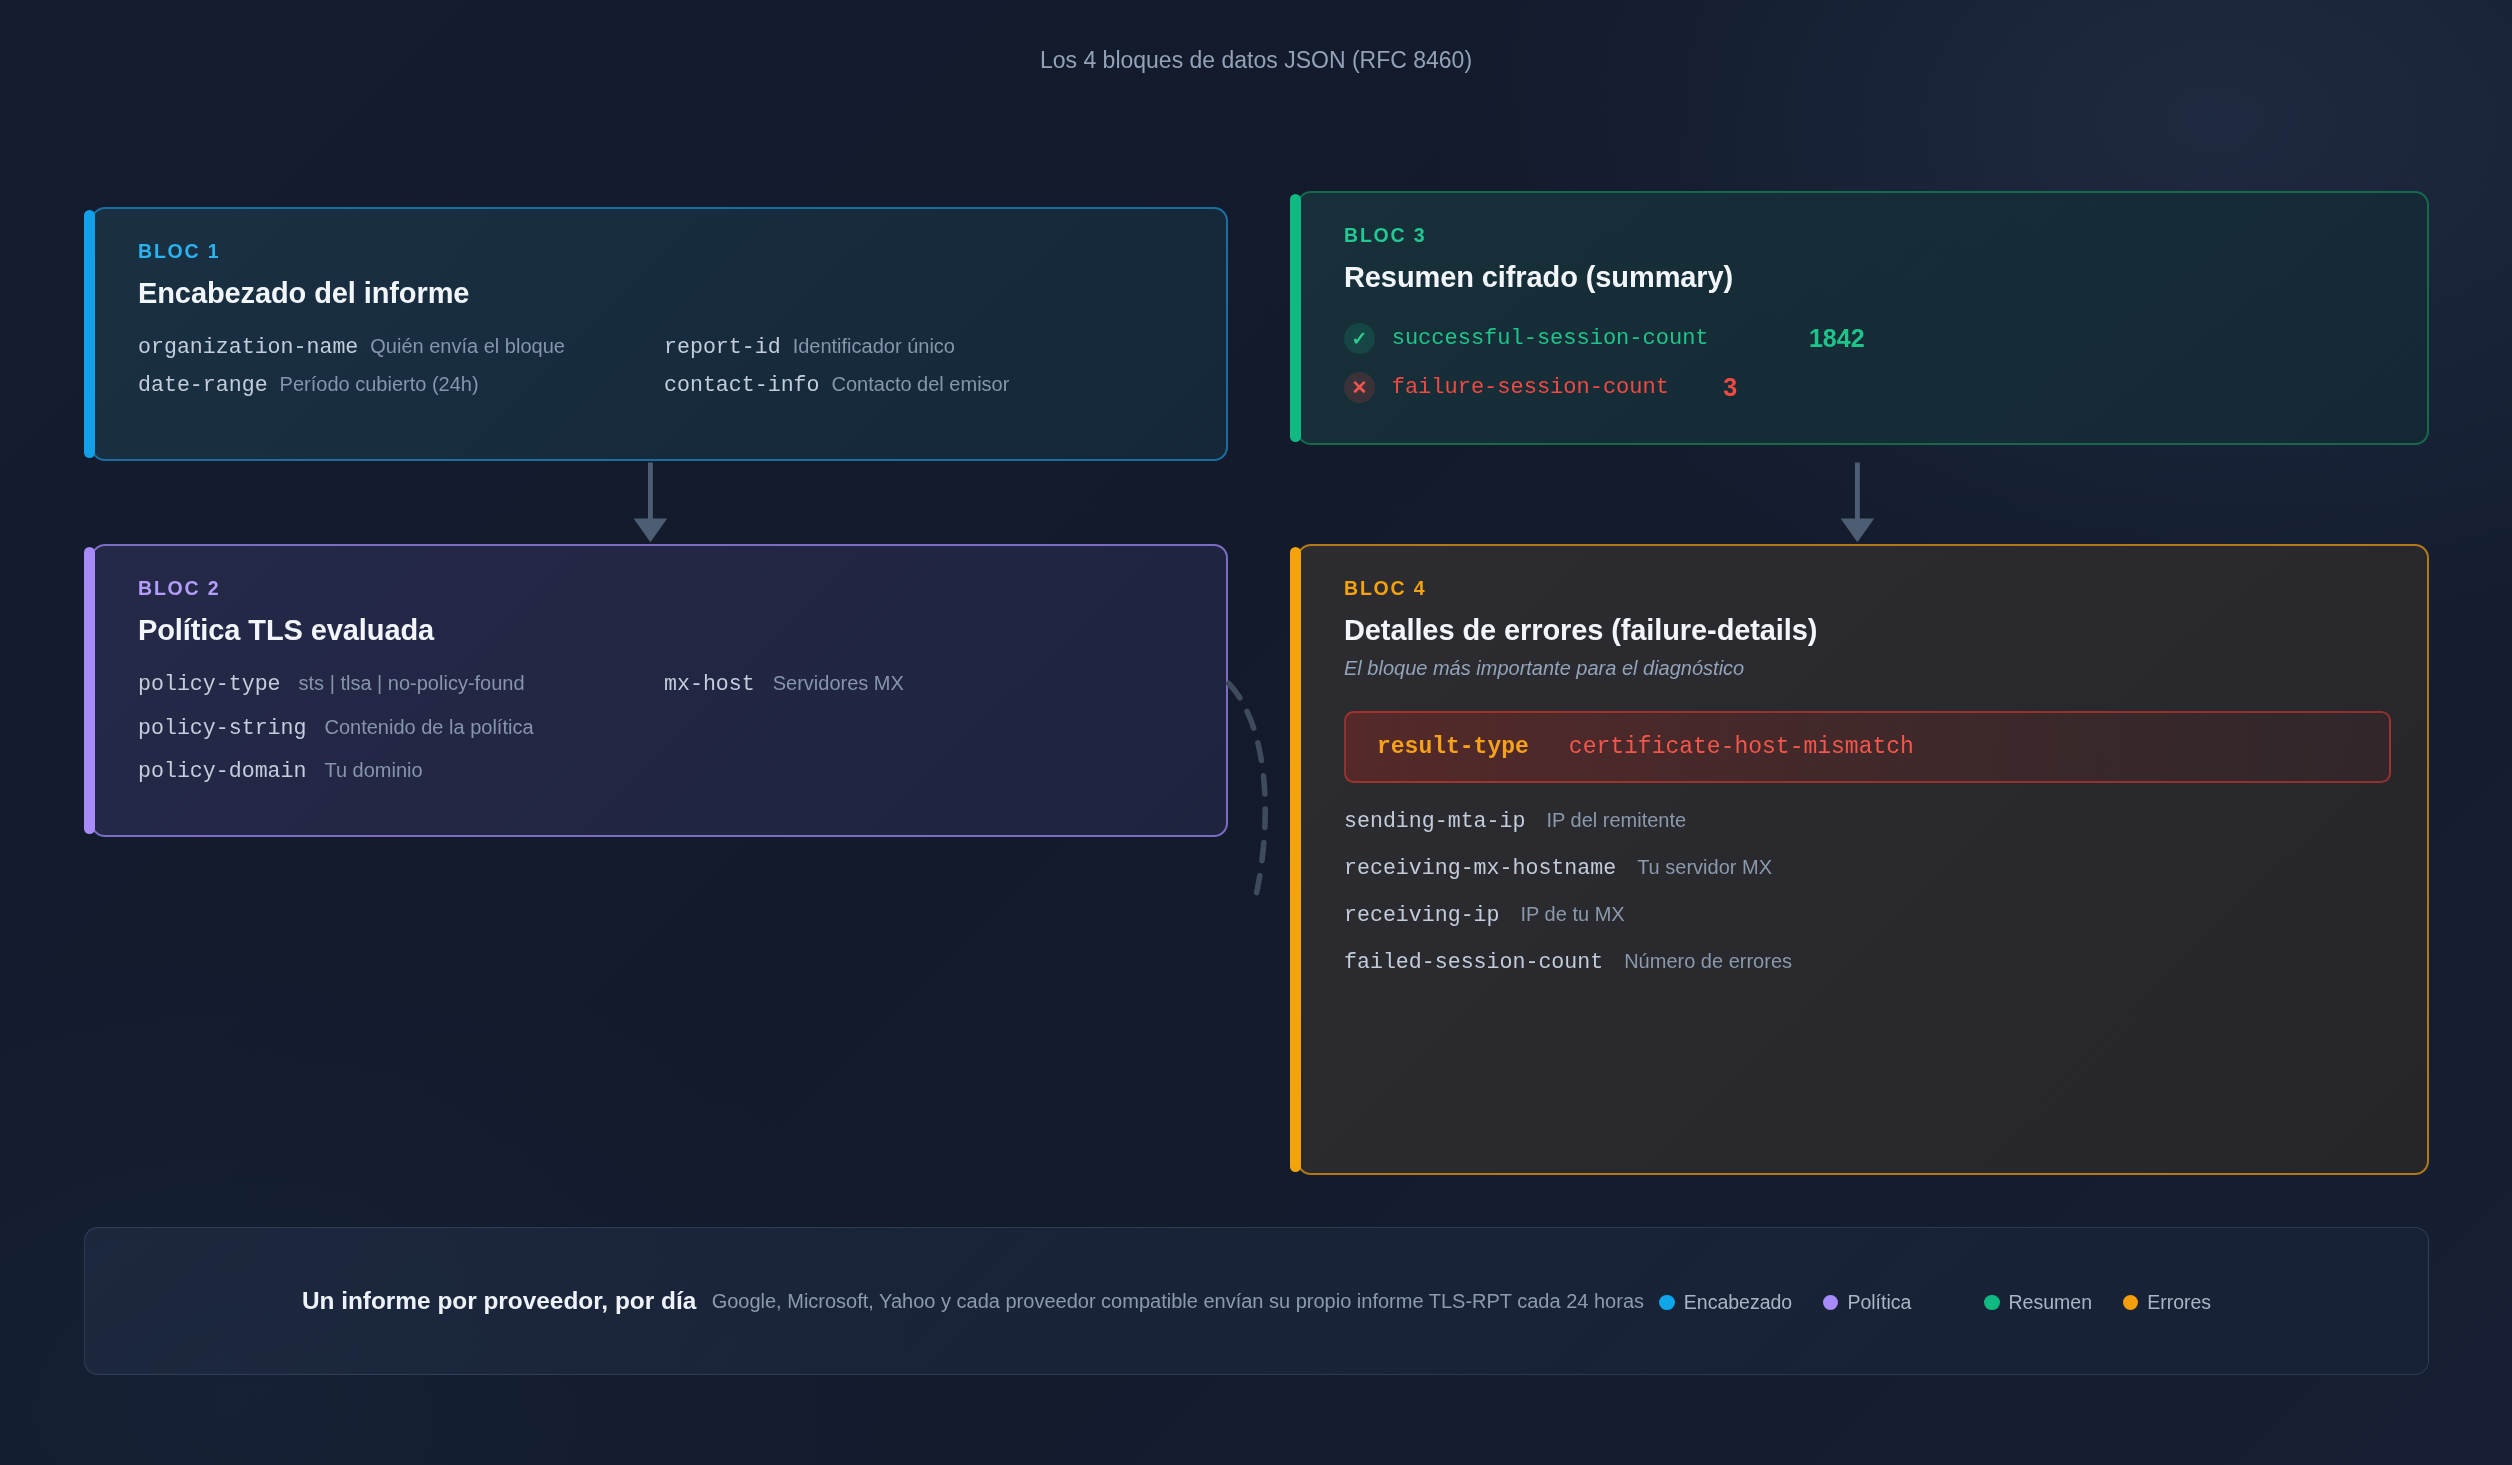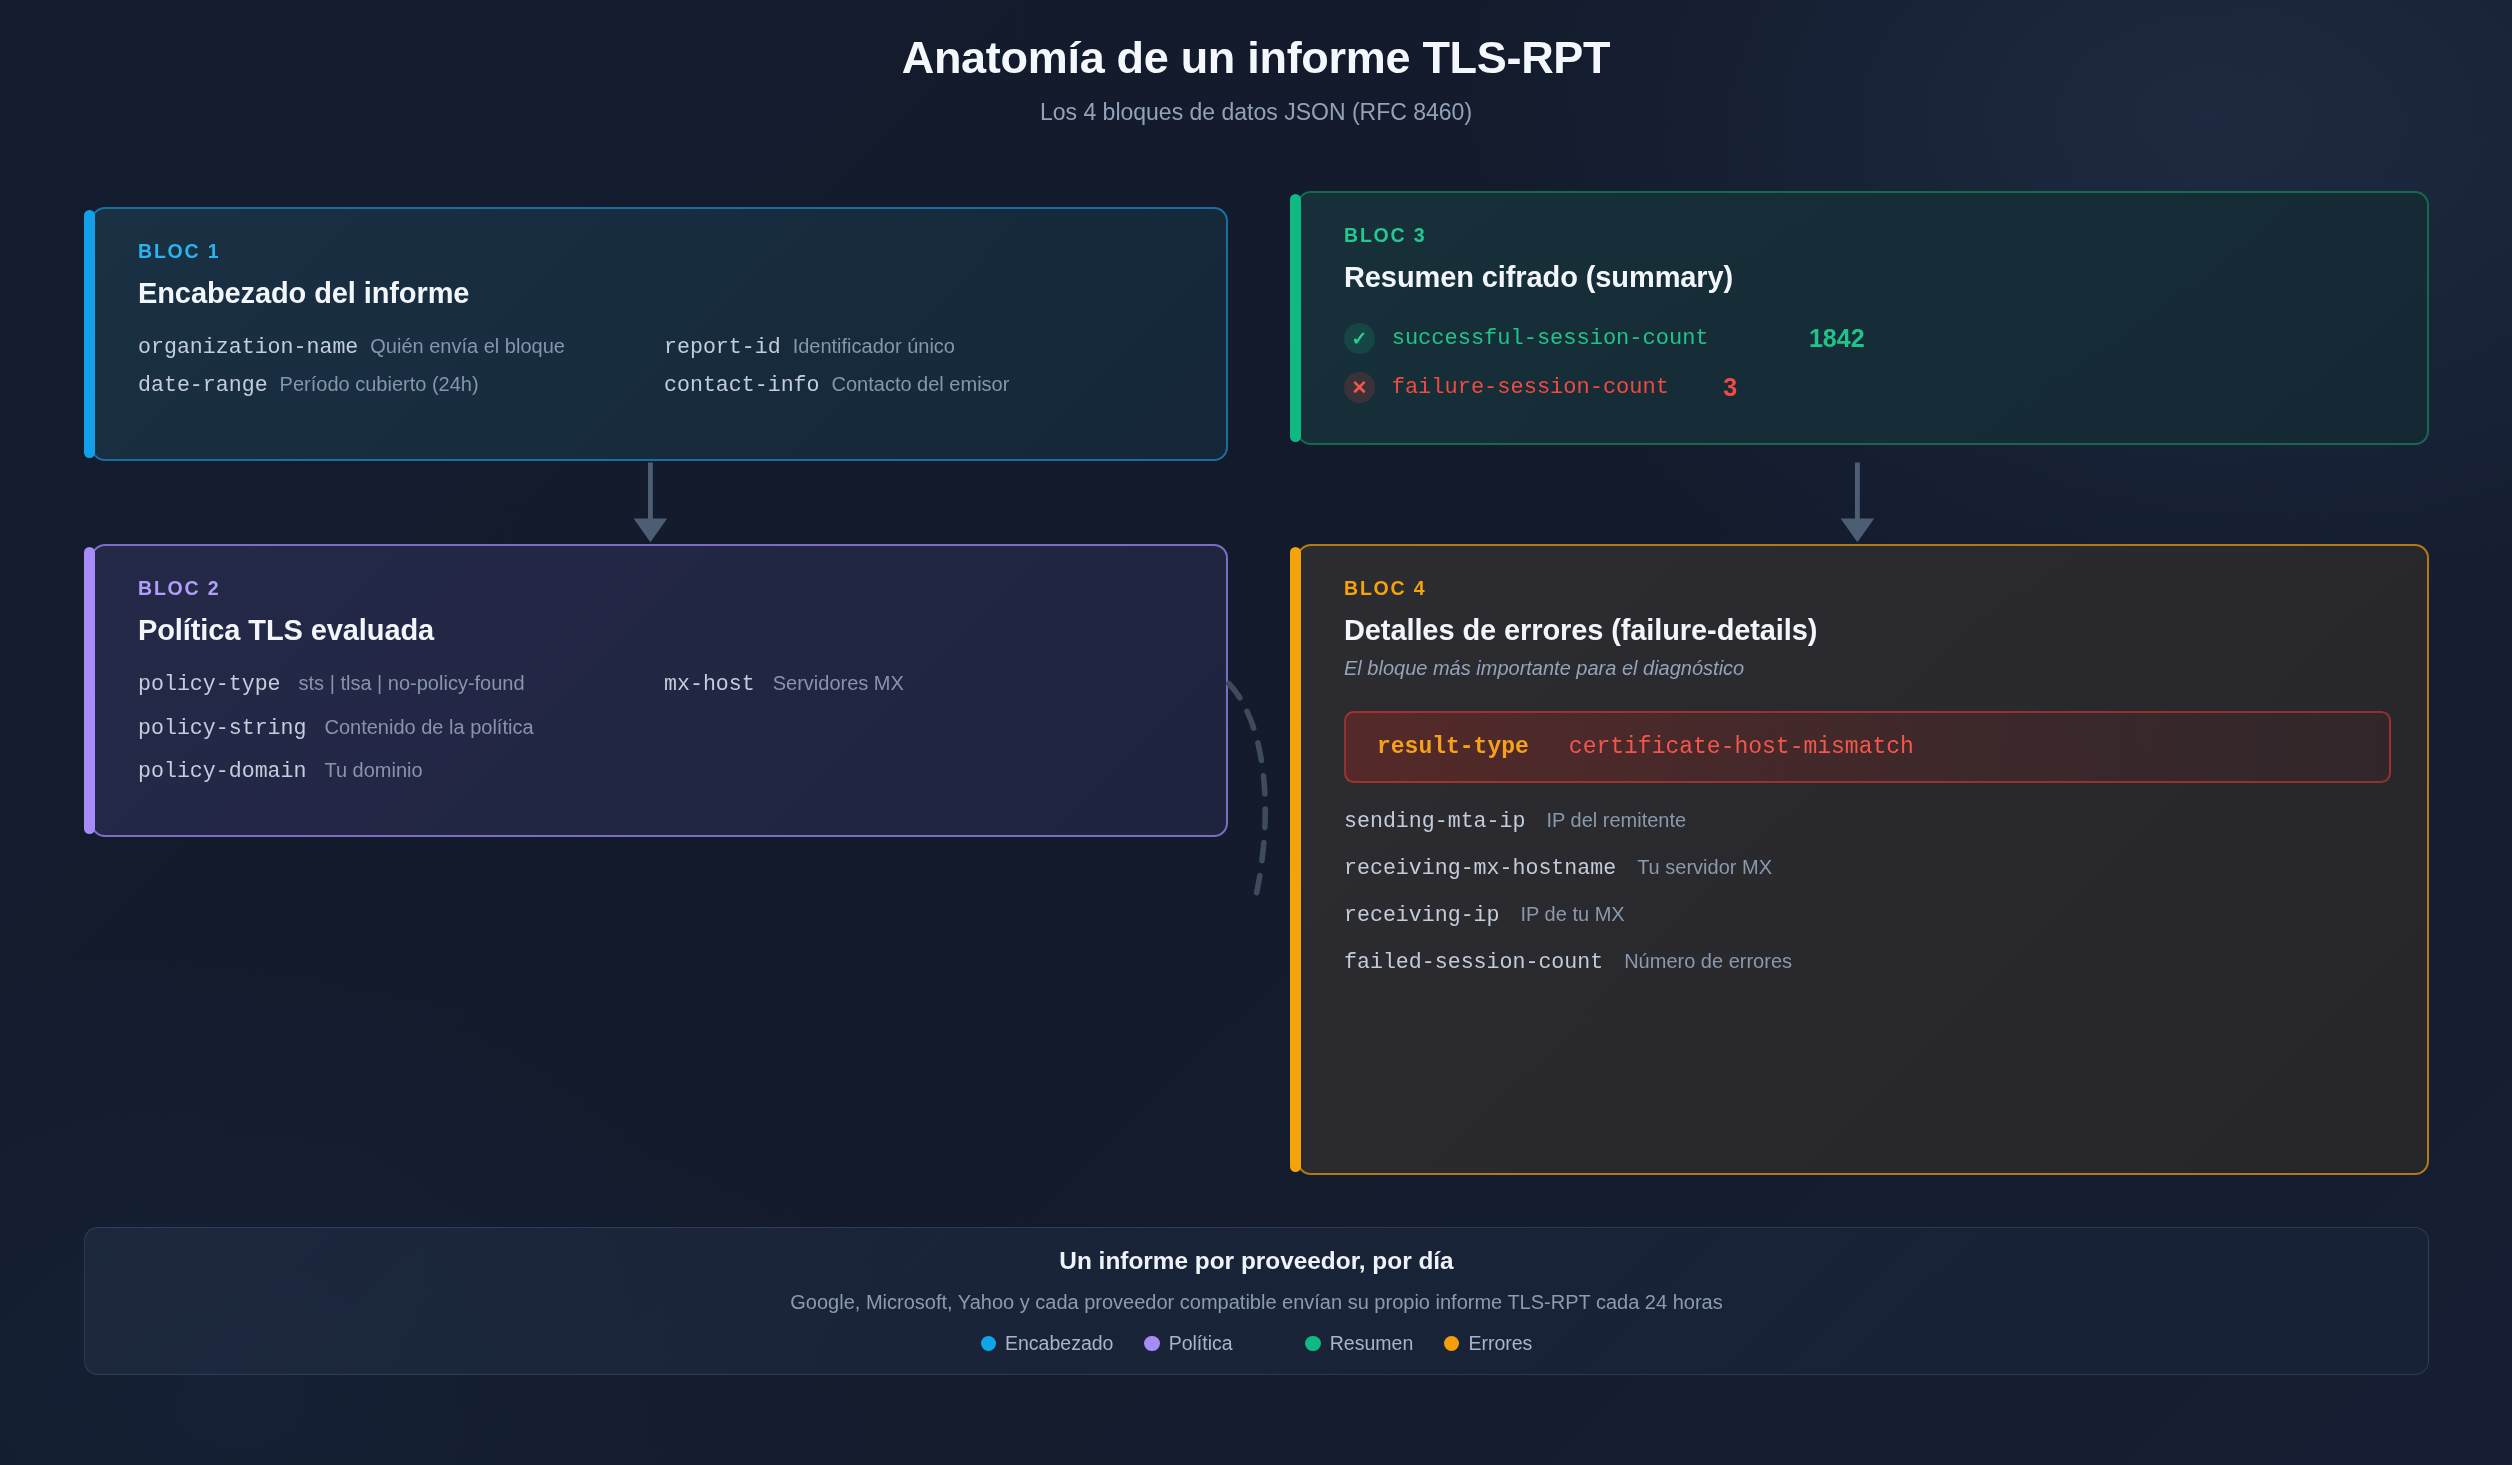--- a/index.html
+++ b/index.html
@@ -169,39 +169,38 @@
   .conn { position: absolute; pointer-events: none; }
 
   
   .footer-card {
     position: absolute;
     left: 84px; top: 1227px;
     width: 2345px; height: 148px;
     border: 1.4px solid rgba(110,128,158,0.26);
     border-radius: 14px;
     background: linear-gradient(135deg, rgba(35,48,73,0.55) 0%, rgba(27,38,60,0.45) 100%);
-    display: flex; flex-direction: column;
+    display: flex; flex-direction: row;
     align-items: center; justify-content: center;
     gap: 15.4px;
   }
   .footer-title { font-size: 24.4px; font-weight: bold; color: #eef3f9; }
   .footer-sub { font-size: 20px; color: #8c9ab0; }
   .legend { display: flex; align-items: center; gap: 9.8px; margin-top: 2.8px; }
   .legend-item { display: flex; align-items: center; gap: 9px; margin-right: 21px; }
   .legend-item:last-child { margin-right: 0; }
   .dot { width: 15.4px; height: 15.4px; border-radius: 50%; }
   .legend-label { font-size: 19.5px; color: #a9b5c6; }
 </style>
 </head>
 <body>
 
 <div id="page">
 
   <div class="header">
-    <div class="title">Anatomía de un informe TLS-RPT</div>
     <div class="subtitle">Los 4 bloques de datos JSON (RFC 8460)</div>
   </div>
 
   <div class="card" style="left:84px; top:207px; width:1144px; height:254px;">
     <div class="accent-bar" style="background:#12a0e8;"></div>
     <div class="card-body" style="border-color:#1b6f9e; background:linear-gradient(135deg, rgba(26,49,68,0.95) 0%, rgba(21,40,58,0.92) 100%);">
       <div class="bloc-label" style="color:#2bb3f0;">BLOC 1</div>
       <div class="card-title">Encabezado del informe</div>
       <div class="fields fields-2col">
         <div class="field">

